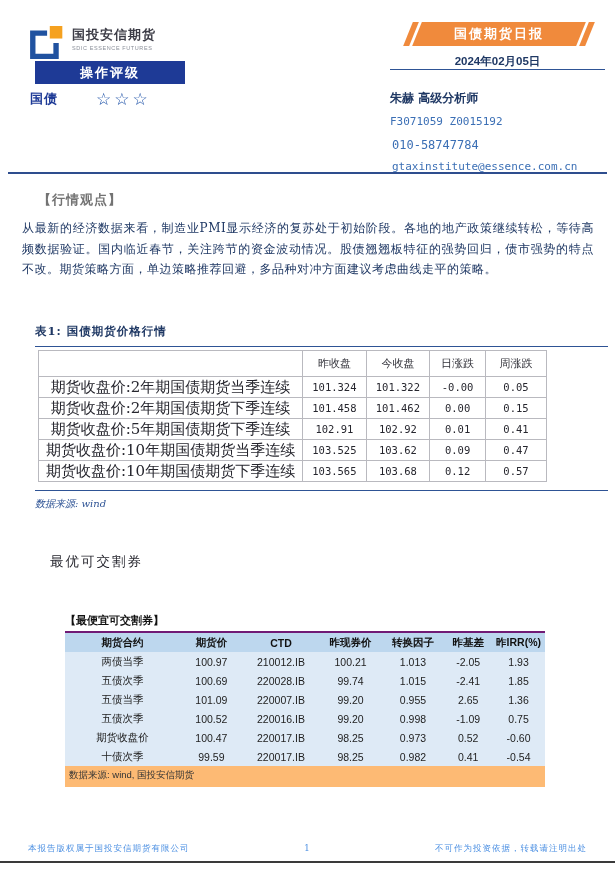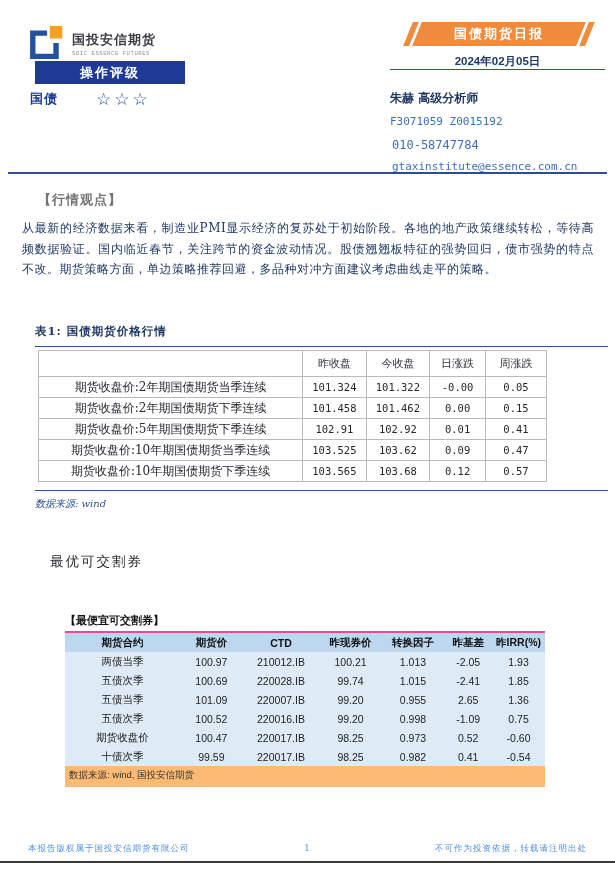--- a/index.html
+++ b/index.html
@@ -3,21 +3,21 @@
 <meta charset="utf-8">
 <style>
   * { margin:0; padding:0; box-sizing:border-box; }
   html,body { background:#fff; }
   body { width:615px; height:870px; position:relative; font-family:"DejaVu Serif", serif; color:#1f3864; overflow:hidden; }
   .page { position:absolute; inset:0; background:#fff; }
 
   
   .logo-wrap { position:absolute; left:30px; top:26px; display:flex; align-items:flex-start; }
   .logo-mark { width:36px; height:34px; }
-  .logo-text { margin-left:6px; margin-top:5px; font-family:Liberation Mono, monospace; }
+  .logo-text { margin-left:6px; font-family:Liberation Sans, sans-serif; }
   .logo-cn { font-size:13px; color:#3c3c46; letter-spacing:1px; font-weight:bold; }
   .logo-en { font-size:5.5px; color:#8a8f99; letter-spacing:0.6px; margin-top:1px; }
 
   .rating-banner { position:absolute; left:35px; top:61px; width:150px; height:23px; background:#1e3a96;
       color:#fff; font-weight:bold; font-size:13px; text-align:center; line-height:23px; letter-spacing:2px; }
   .rating-row { position:absolute; left:30px; top:89px; width:190px; display:flex; align-items:center; }
   .rating-name { font-weight:bold; font-size:13px; color:#1e3a96; letter-spacing:1px; }
   .rating-stars { margin-left:38px; color:#1e52a8; font-size:17px; letter-spacing:3px; font-family:"DejaVu Sans", sans-serif; }
 
   .title-banner { position:absolute; left:405px; top:22px; width:188px; height:24px; }
@@ -44,34 +44,34 @@
 
   
   .t1-section { position:absolute; left:35px; top:324px; width:573px; }
   .t1-title { font-weight:bold; font-size:11.5px; color:#1f3864; letter-spacing:1px; }
   .t1-topline { border-top:1.5px solid #2e5395; margin-top:7px; }
   table.t1 { border-collapse:collapse; width:509px; margin-left:3px; margin-top:3px;
       font-size:11px; color:#26262e; }
   table.t1 th, table.t1 td { border:1px solid #b9b9bf; text-align:center; }
   table.t1 thead th { height:26px; font-weight:normal; color:#33333b; }
   table.t1 tbody td { height:21px; font-family:"DejaVu Sans Mono", monospace; font-size:10.5px; }
-  table.t1 tbody td:first-child { font-family:"DejaVu Serif", serif; font-size:12px; }
+  table.t1 tbody td:first-child { font-family:"DejaVu Serif", serif; font-size:15px; }
   table.t1 th:nth-child(1), table.t1 td:nth-child(1) { width:52%; }
   table.t1 th:nth-child(2), table.t1 td:nth-child(2) { width:12.5%; }
   table.t1 th:nth-child(3), table.t1 td:nth-child(3) { width:12.5%; }
   table.t1 th:nth-child(4), table.t1 td:nth-child(4) { width:11%; }
   table.t1 th:nth-child(5), table.t1 td:nth-child(5) { width:12%; }
   .t1-botline { border-top:1.5px solid #2e5395; margin-top:8px; }
   .t1-source { margin-top:6px; font-style:italic; font-size:10px; color:#2e5395; }
 
   
   .ctd-heading { position:absolute; left:50px; top:553px; font-size:13.5px; color:#26262e; letter-spacing:2px; }
   .ctd-block { position:absolute; left:65px; top:613px; width:480px; font-family:"Liberation Sans", sans-serif; }
   .ctd-label { font-weight:bold; font-size:11px; color:#111; margin-bottom:3px; }
-  table.ctd { border-collapse:collapse; width:100%; background:#deeaf6; border-top:2px solid #ec4899; }
+  table.ctd { border-collapse:collapse; width:100%; background:#deeaf6; border-top:2px solid #701a75; }
   table.ctd th { background:#bdd7ee; font-weight:bold; font-size:10.5px; color:#111; height:20px; text-align:center; }
   table.ctd td { font-size:10.5px; color:#222; height:19px; text-align:center; }
   table.ctd th:nth-child(1), table.ctd td:nth-child(1) { width:24%; }
   table.ctd th:nth-child(2), table.ctd td:nth-child(2) { width:13%; }
   table.ctd th:nth-child(3), table.ctd td:nth-child(3) { width:16%; }
   table.ctd th:nth-child(4), table.ctd td:nth-child(4) { width:13%; }
   table.ctd th:nth-child(5), table.ctd td:nth-child(5) { width:13%; }
   table.ctd th:nth-child(6), table.ctd td:nth-child(6) { width:10%; }
   table.ctd th:nth-child(7), table.ctd td:nth-child(7) { width:11%; }
   .ctd-source { background:#fdba74; font-size:9.5px; color:#333; padding:3px 4px 5px 4px; }

